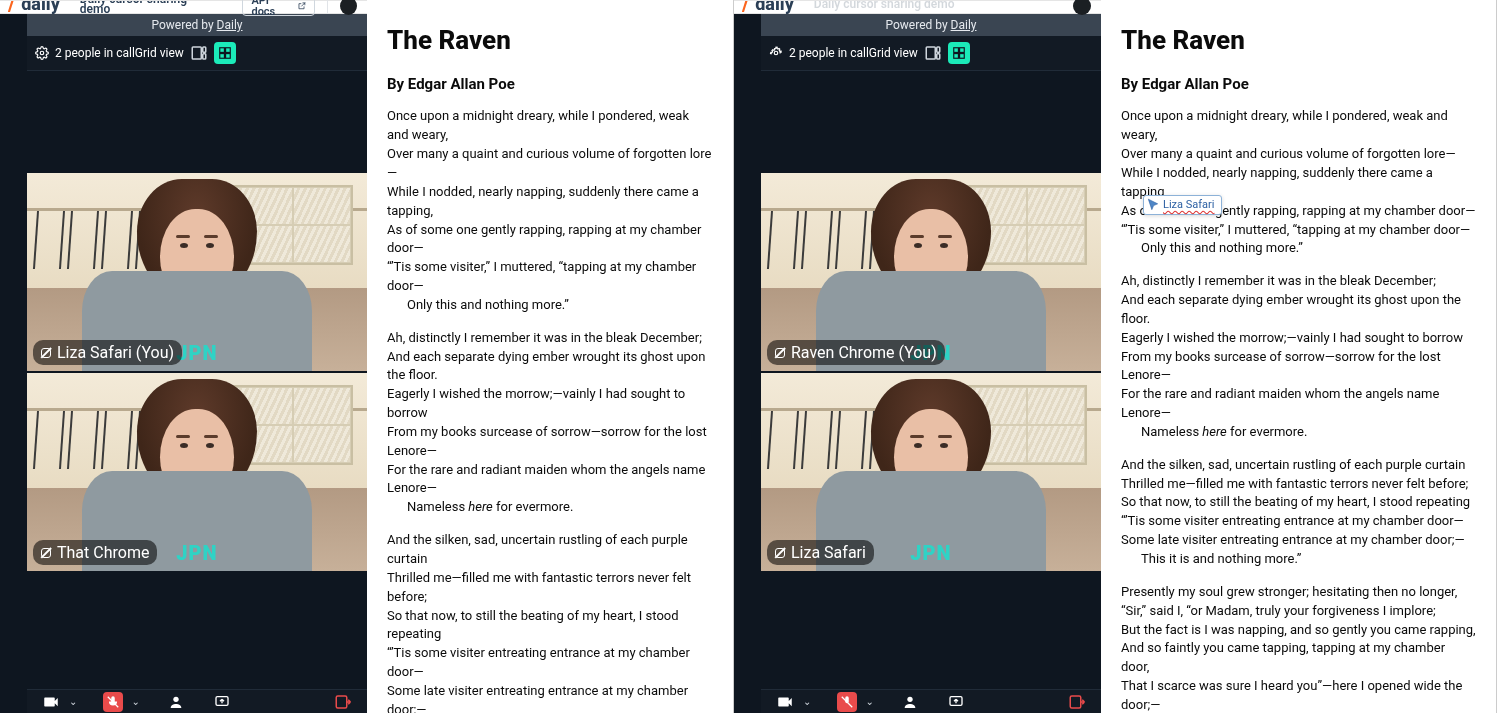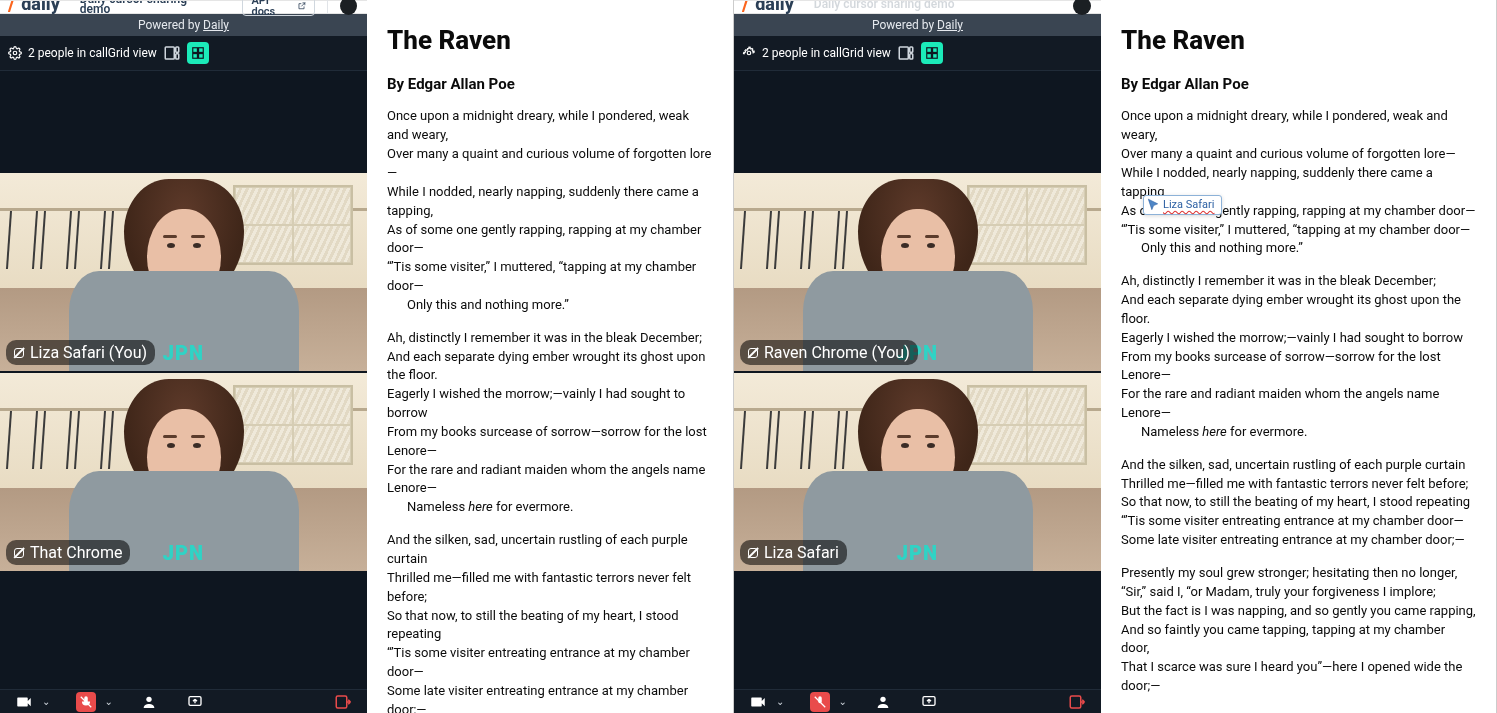--- a/index.html
+++ b/index.html
@@ -12,21 +12,21 @@
   .left .vcol { width: 367px; }
   .right .vcol { width: 367px; }
   .topbar { height: 14px; display:flex; align-items:flex-start; justify-content:space-between; padding: 0 10px 0 8px; background:#fff; color:#222; border-top:1px solid #e5e5e5; border-bottom:1px solid #e5e5e5; }
   .logo { display:flex; align-items:center; gap:6px; height:14px; overflow:hidden;}
   .logo-slash { color:#fb651e; font-weight:800; font-size:20px; line-height:10px; position:relative; top:-4px;}
   .logo-text { font-weight:800; font-size:18px; color:#2b3f56; line-height:10px; position:relative; top:-4px;}
   .subtitle { font-size:12px; font-weight:600; color:#2b3f56; line-height:10px; position:relative; top:-4px;}
   .top-right { display:flex; align-items:center; gap:12px; height:14px;margin-left:30px;}
   .api-btn { display:flex; align-items:center; gap:4px; border:1px solid #d0d7de; border-radius:4px; padding:2px 8px; font-size:11px; color:#2b3f56; font-weight:600; line-height:1; cursor:pointer; position:relative; top:-2px; height:20px; overflow:hidden;}
   .gh-icon { width:18px; height:18px; border-radius:50%; background:#1b1f23; position:relative; top:-2px; }
-  .video-area { flex:1; display:flex; flex-direction:column; background:#0e1620; overflow:hidden; }
+  .video-area { flex:1; display:flex; flex-direction:column; background:#0e1620; overflow:hidden;padding-left:27px; }
   .powered { background:#3a4552; color:#e5e9ee; font-size:12px; text-align:center; padding:4px 0; }
   .powered a { color:#e5e9ee; text-decoration:underline; cursor:pointer;}
   .statusbar { background:#121a24; display:flex; align-items:center; padding:6px 8px; font-size:12px; border-bottom:1px solid #202b38;}
   .status-left { display:flex; align-items:center; gap:6px;}
   .status-right { display:flex; align-items:center; gap:6px;}
   .gear-icon, .grid-ic, .grid-ic2 { display:inline-flex; align-items:center; justify-content:center; }
   .grid-ic2 { background:#1bebb9; border-radius:4px; width:22px; height:22px;}
   .tiles { flex:1; display:flex; flex-direction:column; gap:2px; position:relative; }
   .spacer-dark { background:#0e1620; }
   .spacer-dark.top { height: 100px;}
@@ -445,21 +445,21 @@
 “’Tis some visiter,” I muttered, “tapping at my chamber door—</span><span class="indent">Only this and nothing more.”</span></p>
       <p><span>Ah, distinctly I remember it was in the bleak December;
 And each separate dying ember wrought its ghost upon the floor.
 Eagerly I wished the morrow;—vainly I had sought to borrow
 From my books surcease of sorrow—sorrow for the lost Lenore—
 For the rare and radiant maiden whom the angels name Lenore—</span><span class="indent"><span>Nameless </span><em>here</em><span> for evermore.</span></span></p>
       <p><span>And the silken, sad, uncertain rustling of each purple curtain
 Thrilled me—filled me with fantastic terrors never felt before;
 So that now, to still the beating of my heart, I stood repeating
 “’Tis some visiter entreating entrance at my chamber door—
-Some late visiter entreating entrance at my chamber door;—</span></p>
+Some late visiter entreating entrance at my chamber door;—</span><span class="indent">This it is and nothing more.”</span></p>
       <p><span>Presently my soul grew stronger; hesitating then no longer,
 “Sir,” said I, “or Madam, truly your forgiveness I implore;
 But the fact is I was napping, and so gently you came rapping,
 And so faintly you came tapping, tapping at my chamber door,
 That I scarce was sure I heard you”—here I opened wide the door;—</span></p>
 
     </div>
   </div>
 
 </div>

